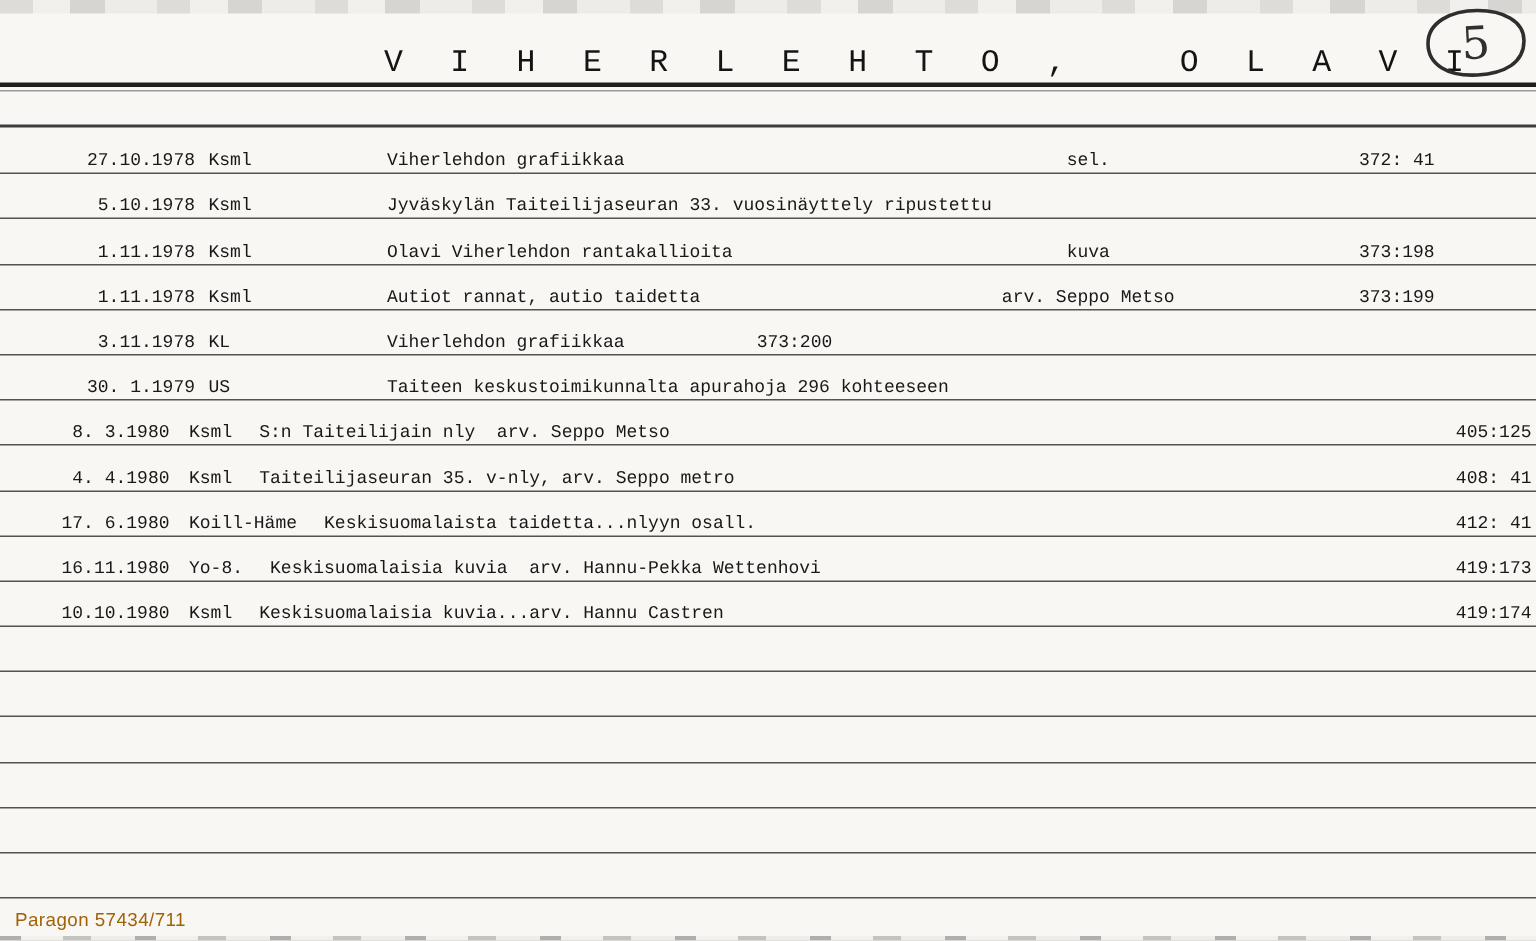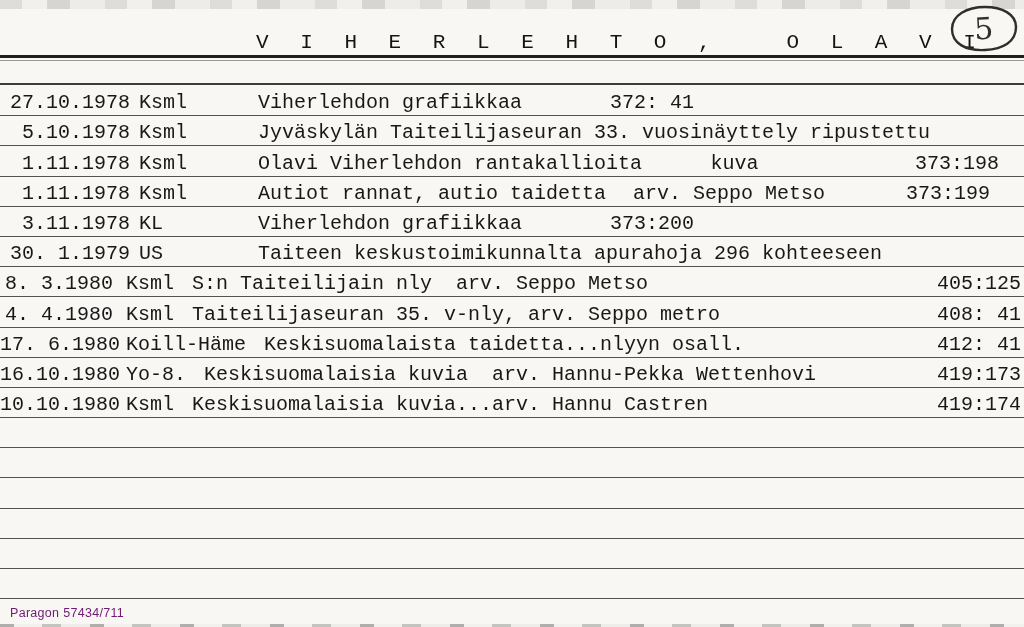--- a/index.html
+++ b/index.html
@@ -33,35 +33,35 @@
   .circle5 svg{display:block;width:100%;height:100%;}
   .rule-heavy{position:absolute;left:0;right:0;top:55px;height:3px;background:#1e1e1e;}
   .rule-heavy-fuzz{position:absolute;left:0;right:0;top:60px;height:1px;background:#9c9a94;}
   .rule-second{position:absolute;left:0;right:0;top:83px;height:2px;background:#3c3c3c;}
   .rows{position:absolute;left:0;right:0;top:86px;}
   .row{
     box-sizing:border-box;height:30.2px;
     display:flex;align-items:flex-end;
     border-bottom:1px solid #54534f;
     padding-bottom:2px;
-    font-size:20px;line-height:1;
+    font-size:12px;line-height:1;
   }
   .row span{white-space:pre;}
   .c-date{width:130px;text-align:right;flex-shrink:0;}
   .row.columns .c-src{margin-left:9px;width:119px;flex-shrink:0;}
   .row.columns .c-note{margin-left:auto;width:185px;text-align:center;flex-shrink:0;}
   .row.columns .c-ref{width:80px;margin-right:38px;margin-left:88px;flex-shrink:0;}
   .row.inline .c-date{width:113px;}
   .row.inline .c-src{margin-left:13px;}
   .row.inline .c-title{margin-left:18px;}
   .row.inline .c-ref{margin-left:auto;margin-right:3px;text-align:center;}
   .imprint{
     position:absolute;left:10px;top:606px;
     font-family:"Liberation Sans","DejaVu Sans",sans-serif;
-    font-size:12.5px;color:#701a75;letter-spacing:.3px;
+    font-size:12.5px;color:#a16207;letter-spacing:.3px;
   }
 </style>
 </head>
 <body>
 
 <div class="card">
 
   <div class="edge-top"></div>
 
   <div class="page-title">V I H E R L E H T O ,   O L A V I</div>
@@ -75,20 +75,21 @@
 
   <div class="rule-heavy"></div>
   <div class="rule-heavy-fuzz"></div>
   <div class="rule-second"></div>
 
   <div class="rows">
       <div class="row columns">
       <span class="c-date">27.10.1978</span>
       <span class="c-src">Ksml</span>
       <span class="c-title">Viherlehdon grafiikkaa</span>
+      <span class="c-note">sel.</span>
       <span class="c-ref">372: 41</span>
     </div>
       <div class="row columns">
       <span class="c-date">5.10.1978</span>
       <span class="c-src">Ksml</span>
       <span class="c-title">Jyväskylän Taiteilijaseuran 33. vuosinäyttely ripustettu</span>
       <span class="c-note"></span>
 
     </div>
       <div class="row columns">
@@ -133,21 +134,21 @@
       <span class="c-ref">408: 41</span>
     </div>
       <div class="row inline">
       <span class="c-date">17. 6.1980</span>
       <span class="c-src">Koill-Häme</span>
       <span class="c-title">Keskisuomalaista taidetta...nlyyn osall.</span>
 
       <span class="c-ref">412: 41</span>
     </div>
       <div class="row inline">
-      <span class="c-date">16.10.1980</span>
+      <span class="c-date">16.11.1980</span>
       <span class="c-src">Yo-8.</span>
       <span class="c-title">Keskisuomalaisia kuvia  arv. Hannu-Pekka Wettenhovi</span>
 
       <span class="c-ref">419:173</span>
     </div>
       <div class="row inline">
       <span class="c-date">10.10.1980</span>
       <span class="c-src">Ksml</span>
       <span class="c-title">Keskisuomalaisia kuvia...arv. Hannu Castren</span>
 

